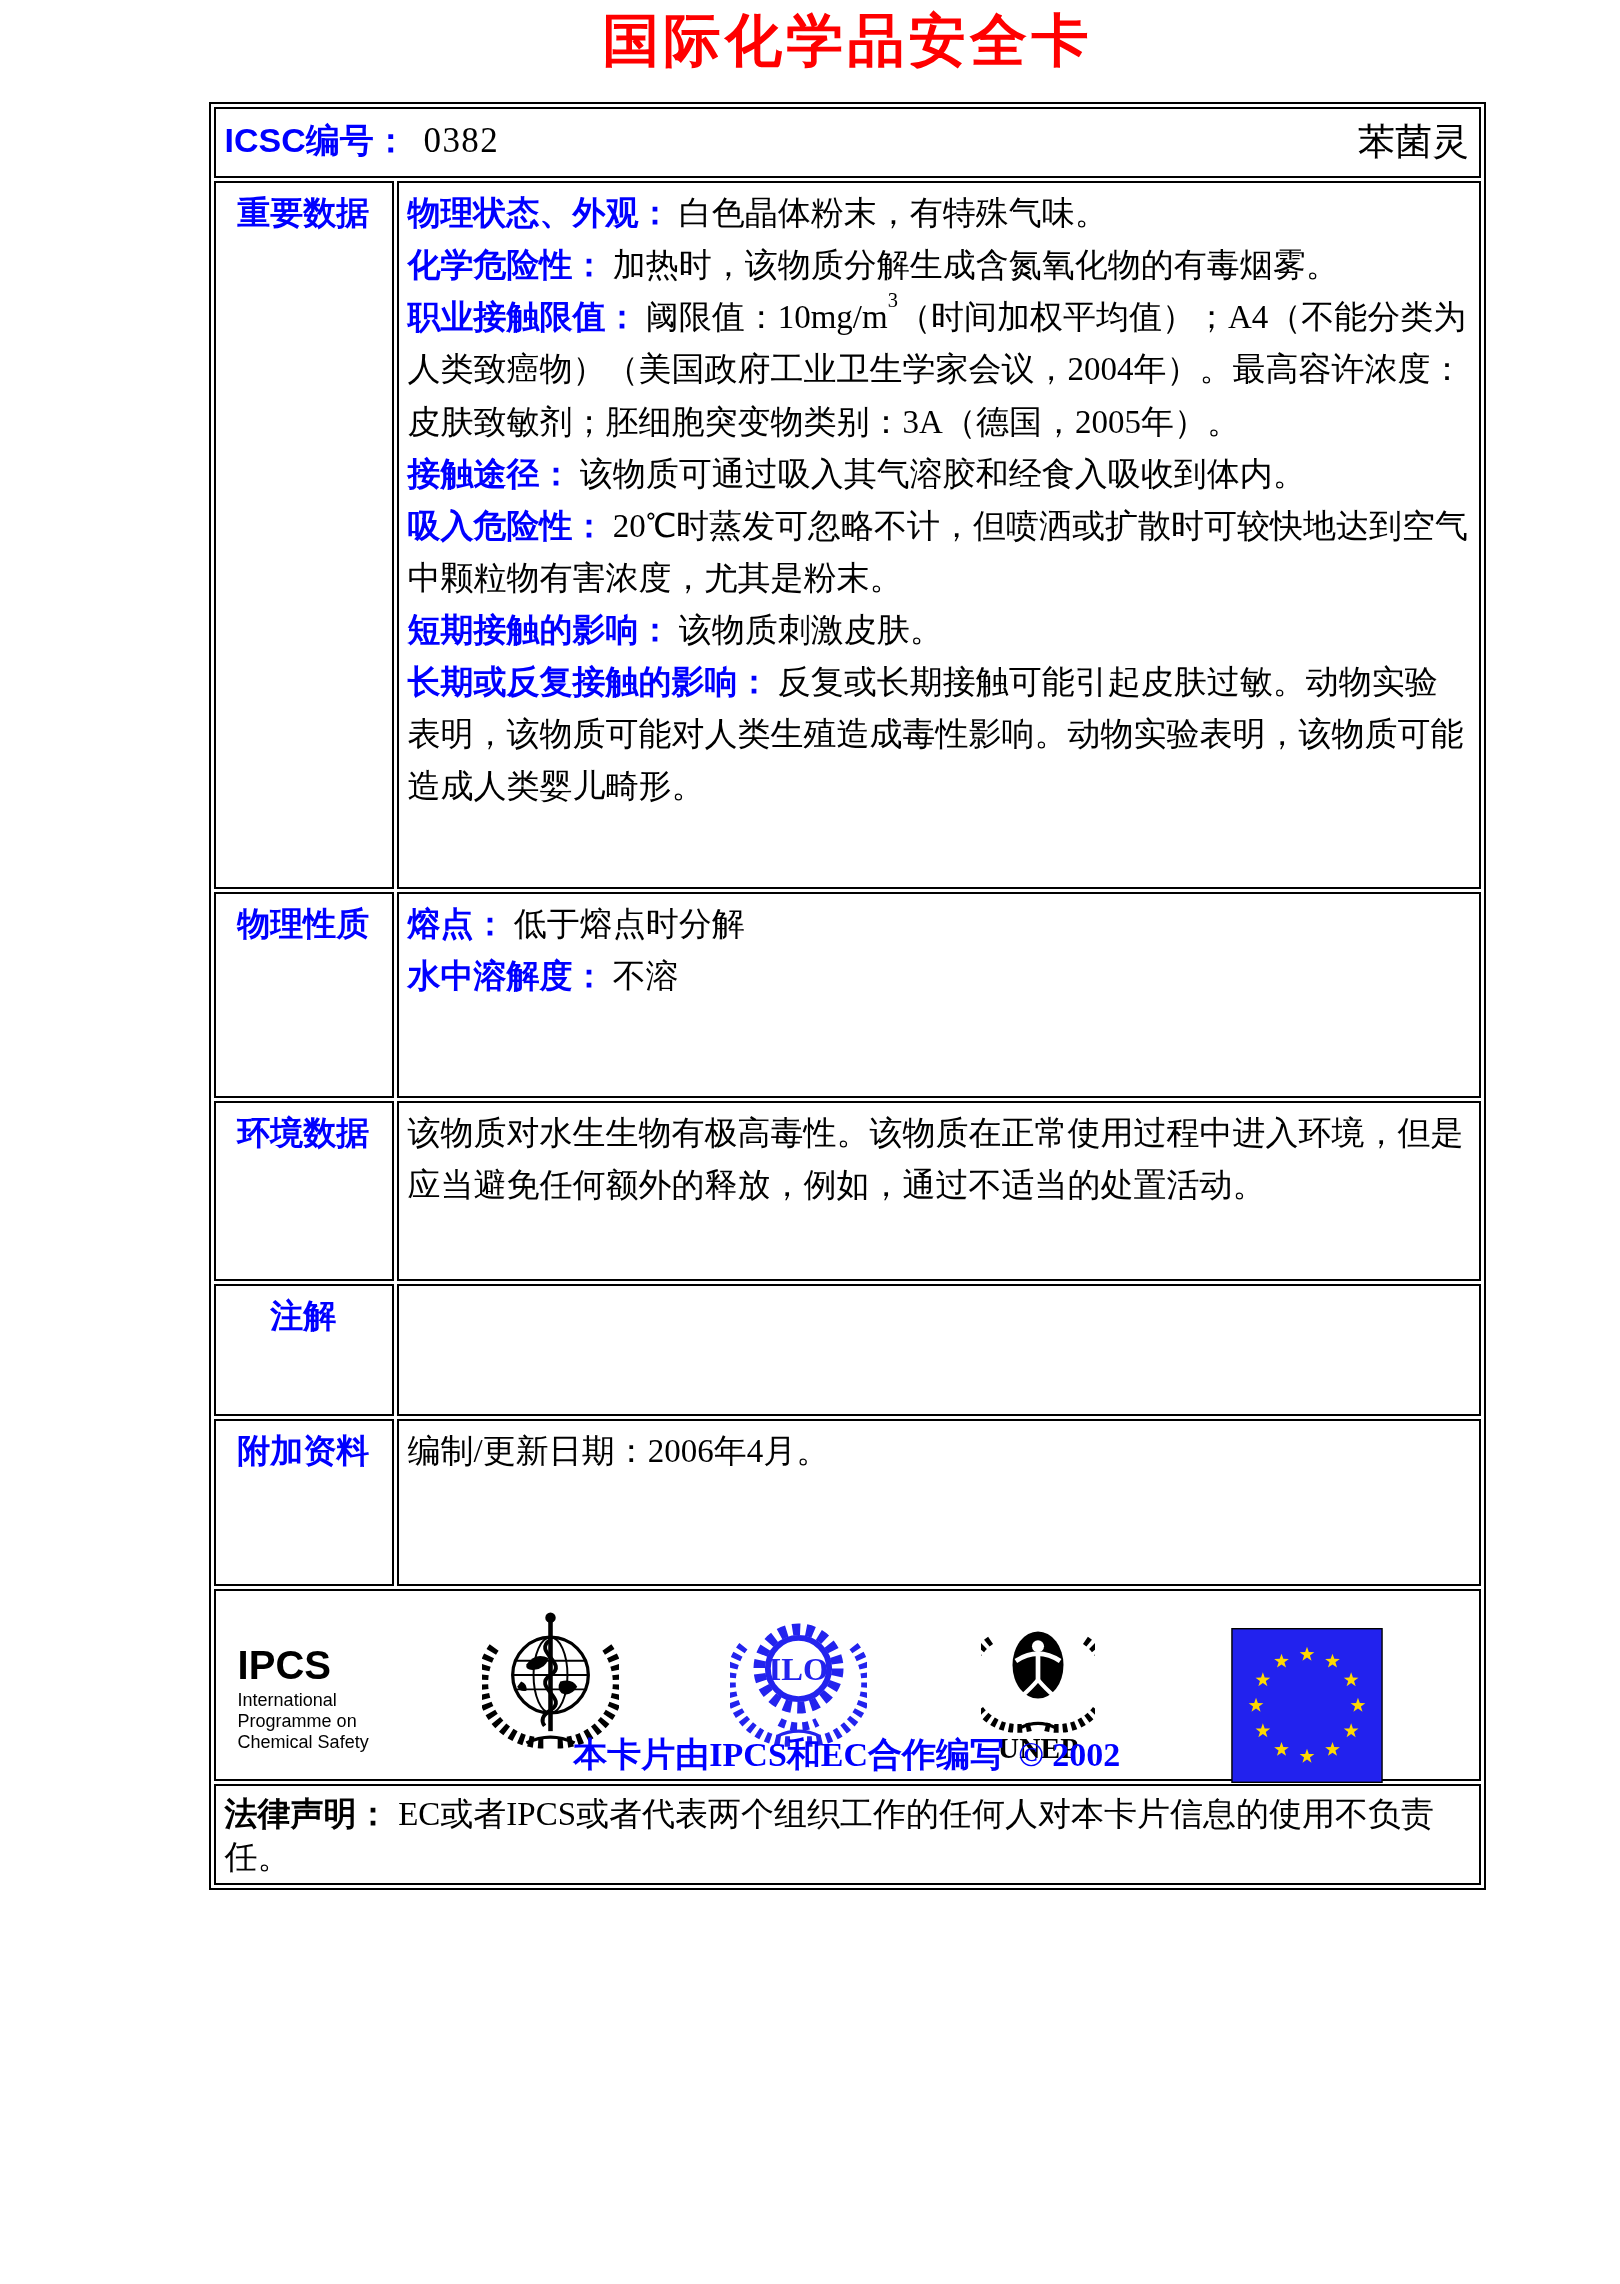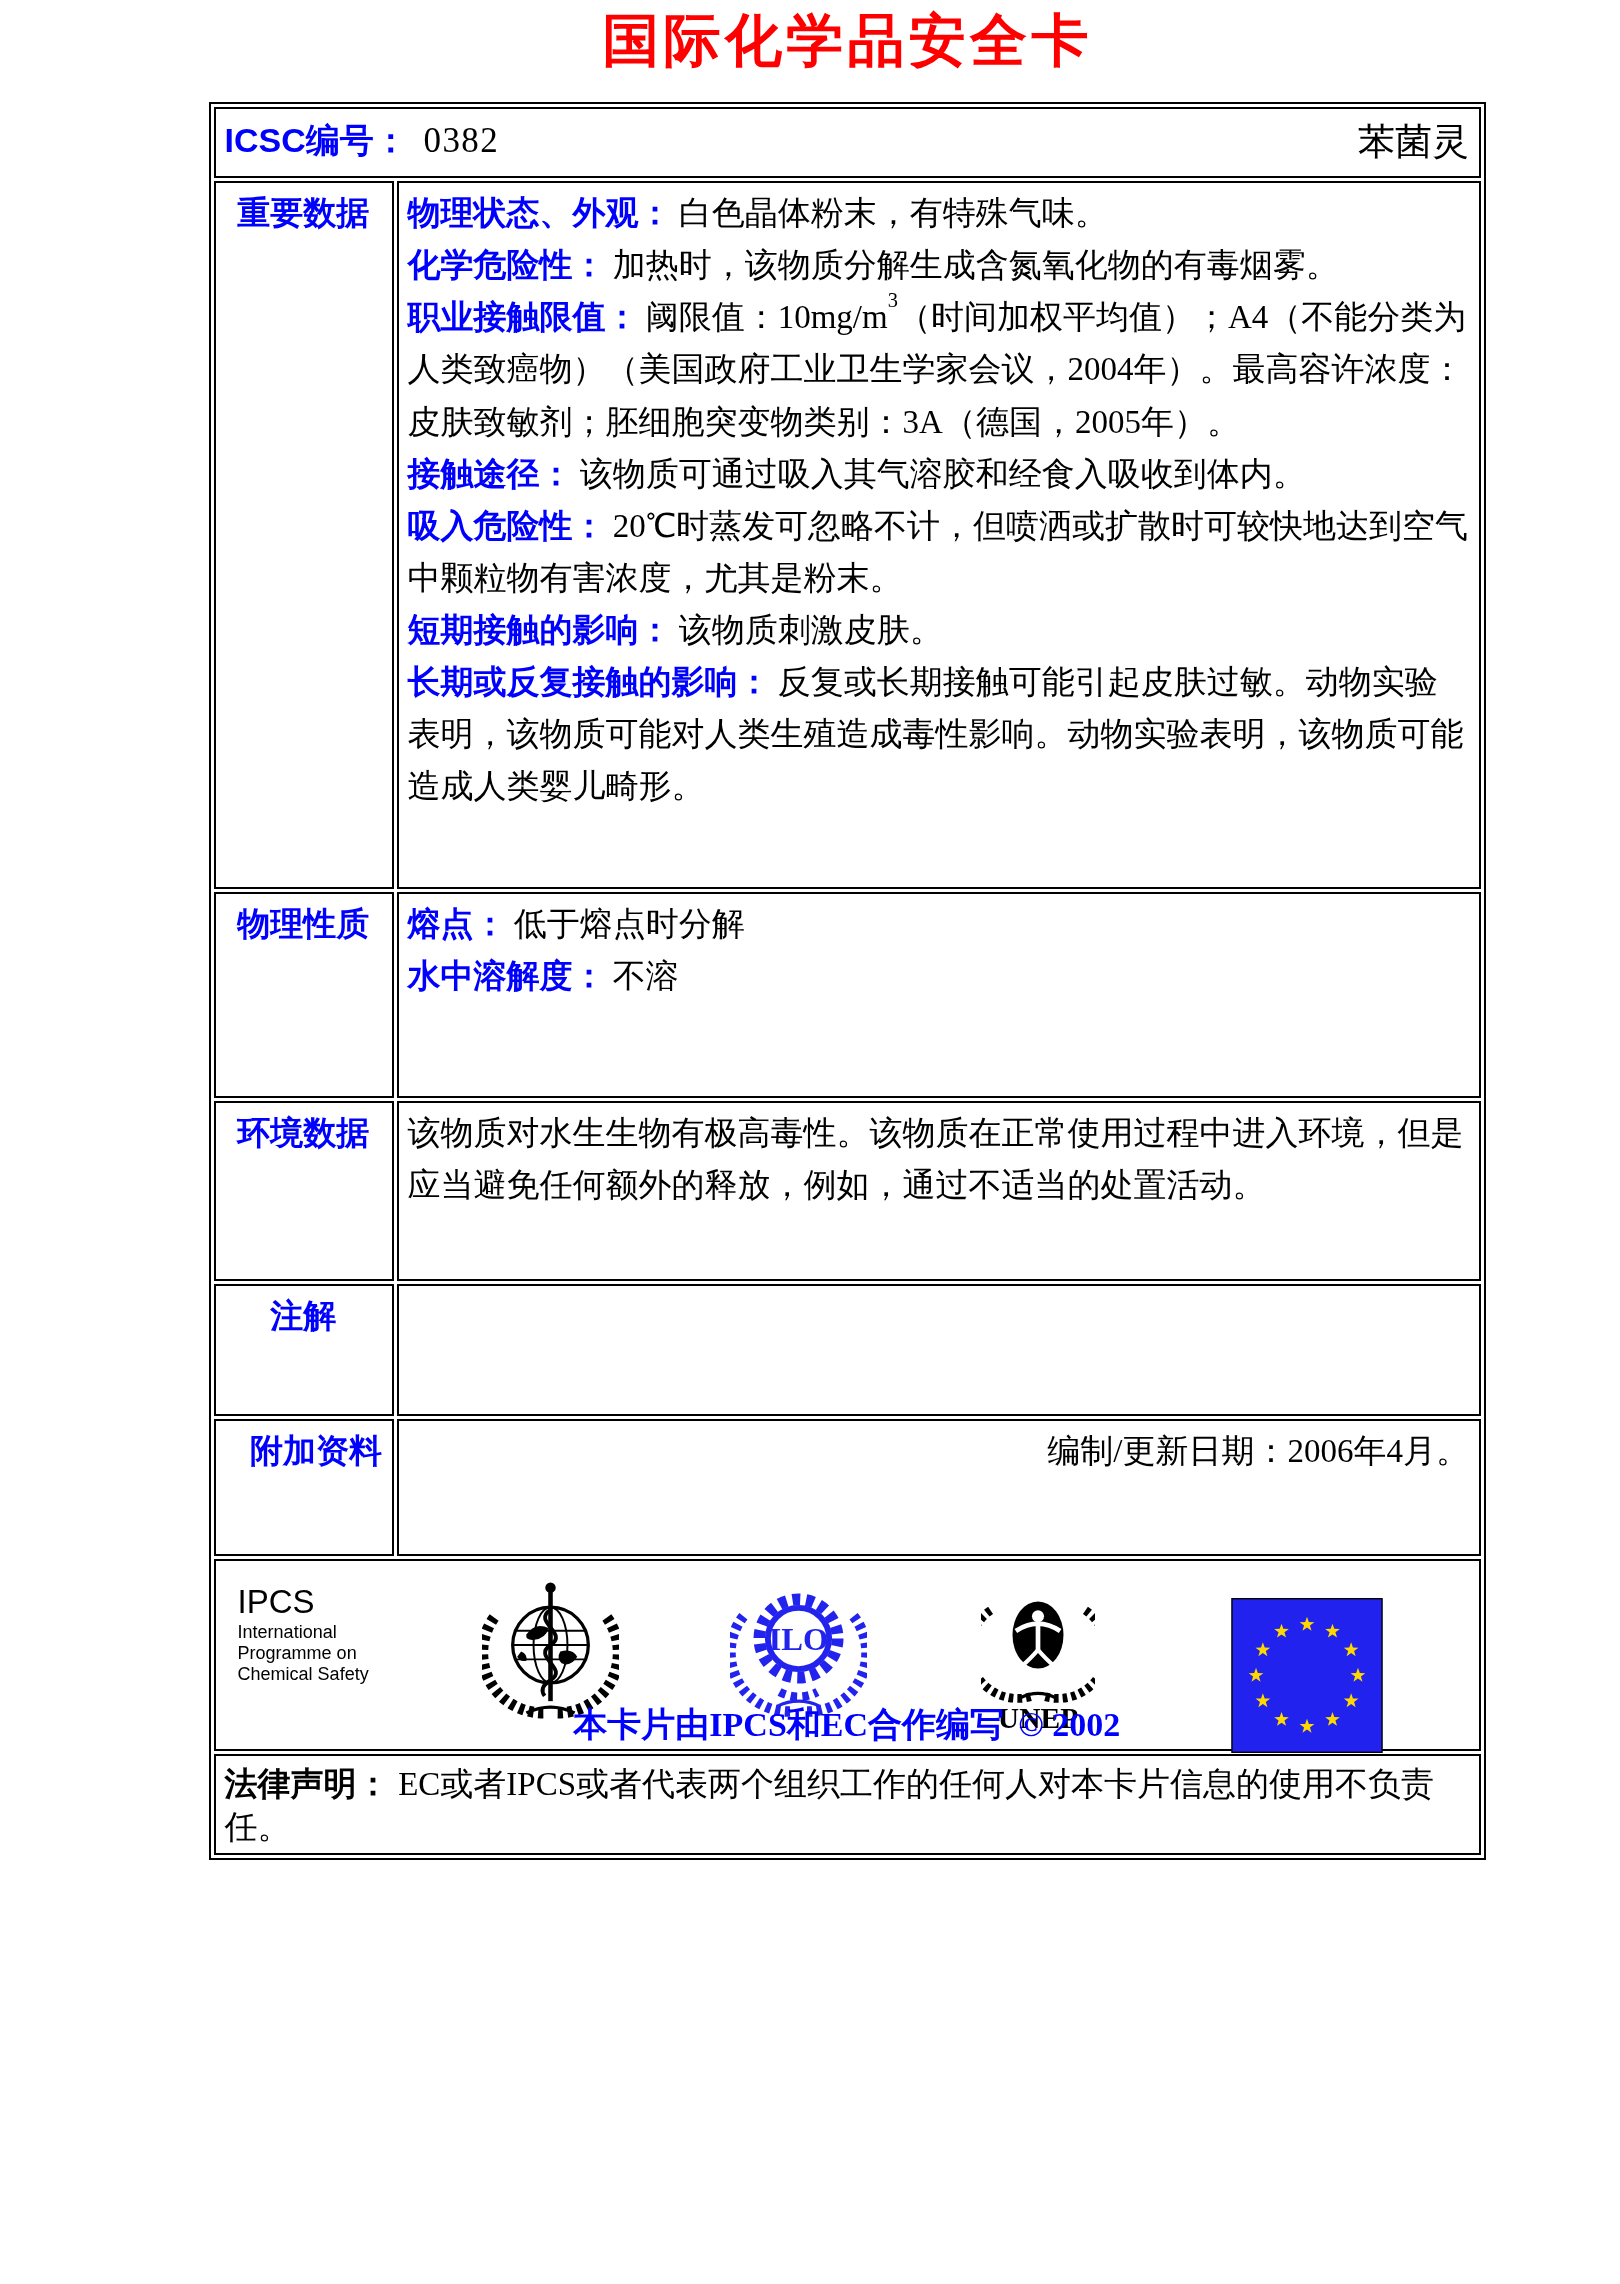--- a/index.html
+++ b/index.html
@@ -56,21 +56,21 @@
     font-weight:bold;
     font-size:35px;
     padding:2.9px;
   }
   
   tr.r-header td{height:69px;}
   tr.r-important td{height:708px;}
   tr.r-physical td{height:206px;}
   tr.r-environment td{height:180px;}
   tr.r-notes td{height:132px;}
-  tr.r-additional td{height:137px;text-align:right;}
+  tr.r-additional td{height:167px;}
   tr.r-logos td{height:192px;}
   tr.r-legal td{height:64px;}
 
   .header-flex{
     display:flex;justify-content:space-between;align-items:flex-start;
     height:100%;
   }
   .icsc-no-label{
     color:var(--accent-blue);
     font-family:"Liberation Sans", sans-serif;
@@ -99,21 +99,21 @@
     line-height:0;
   }
   
   .logos-cell{position:relative;padding:0;}
   .logos-wrap{position:relative;width:100%;height:100%;}
   .ipcs-block{
     position:absolute;left:13px;top:15.7px;
     font-family:"Liberation Sans", sans-serif;
     line-height:1.18;
   }
-  .ipcs-acronym{font-weight:normal;font-size:33px;line-height:1.25;}
+  .ipcs-acronym{font-weight:bold;font-size:40px;line-height:1.25;margin-top:29px;}
   .ipcs-line{font-size:18px;}
   .who-logo{position:absolute;left:257px;top:5.7px;}
   .ilo-logo{position:absolute;left:505px;top:5.7px;}
   .unep-logo{position:absolute;left:756px;top:8.6px;}
   .eu-flag{position:absolute;left:1006px;top:33px;}
   .credit-line{
     position:absolute;left:0;bottom:1.4px;width:100%;
     text-align:center;
     color:var(--accent-blue);
     font-family:"Liberation Serif", serif;

